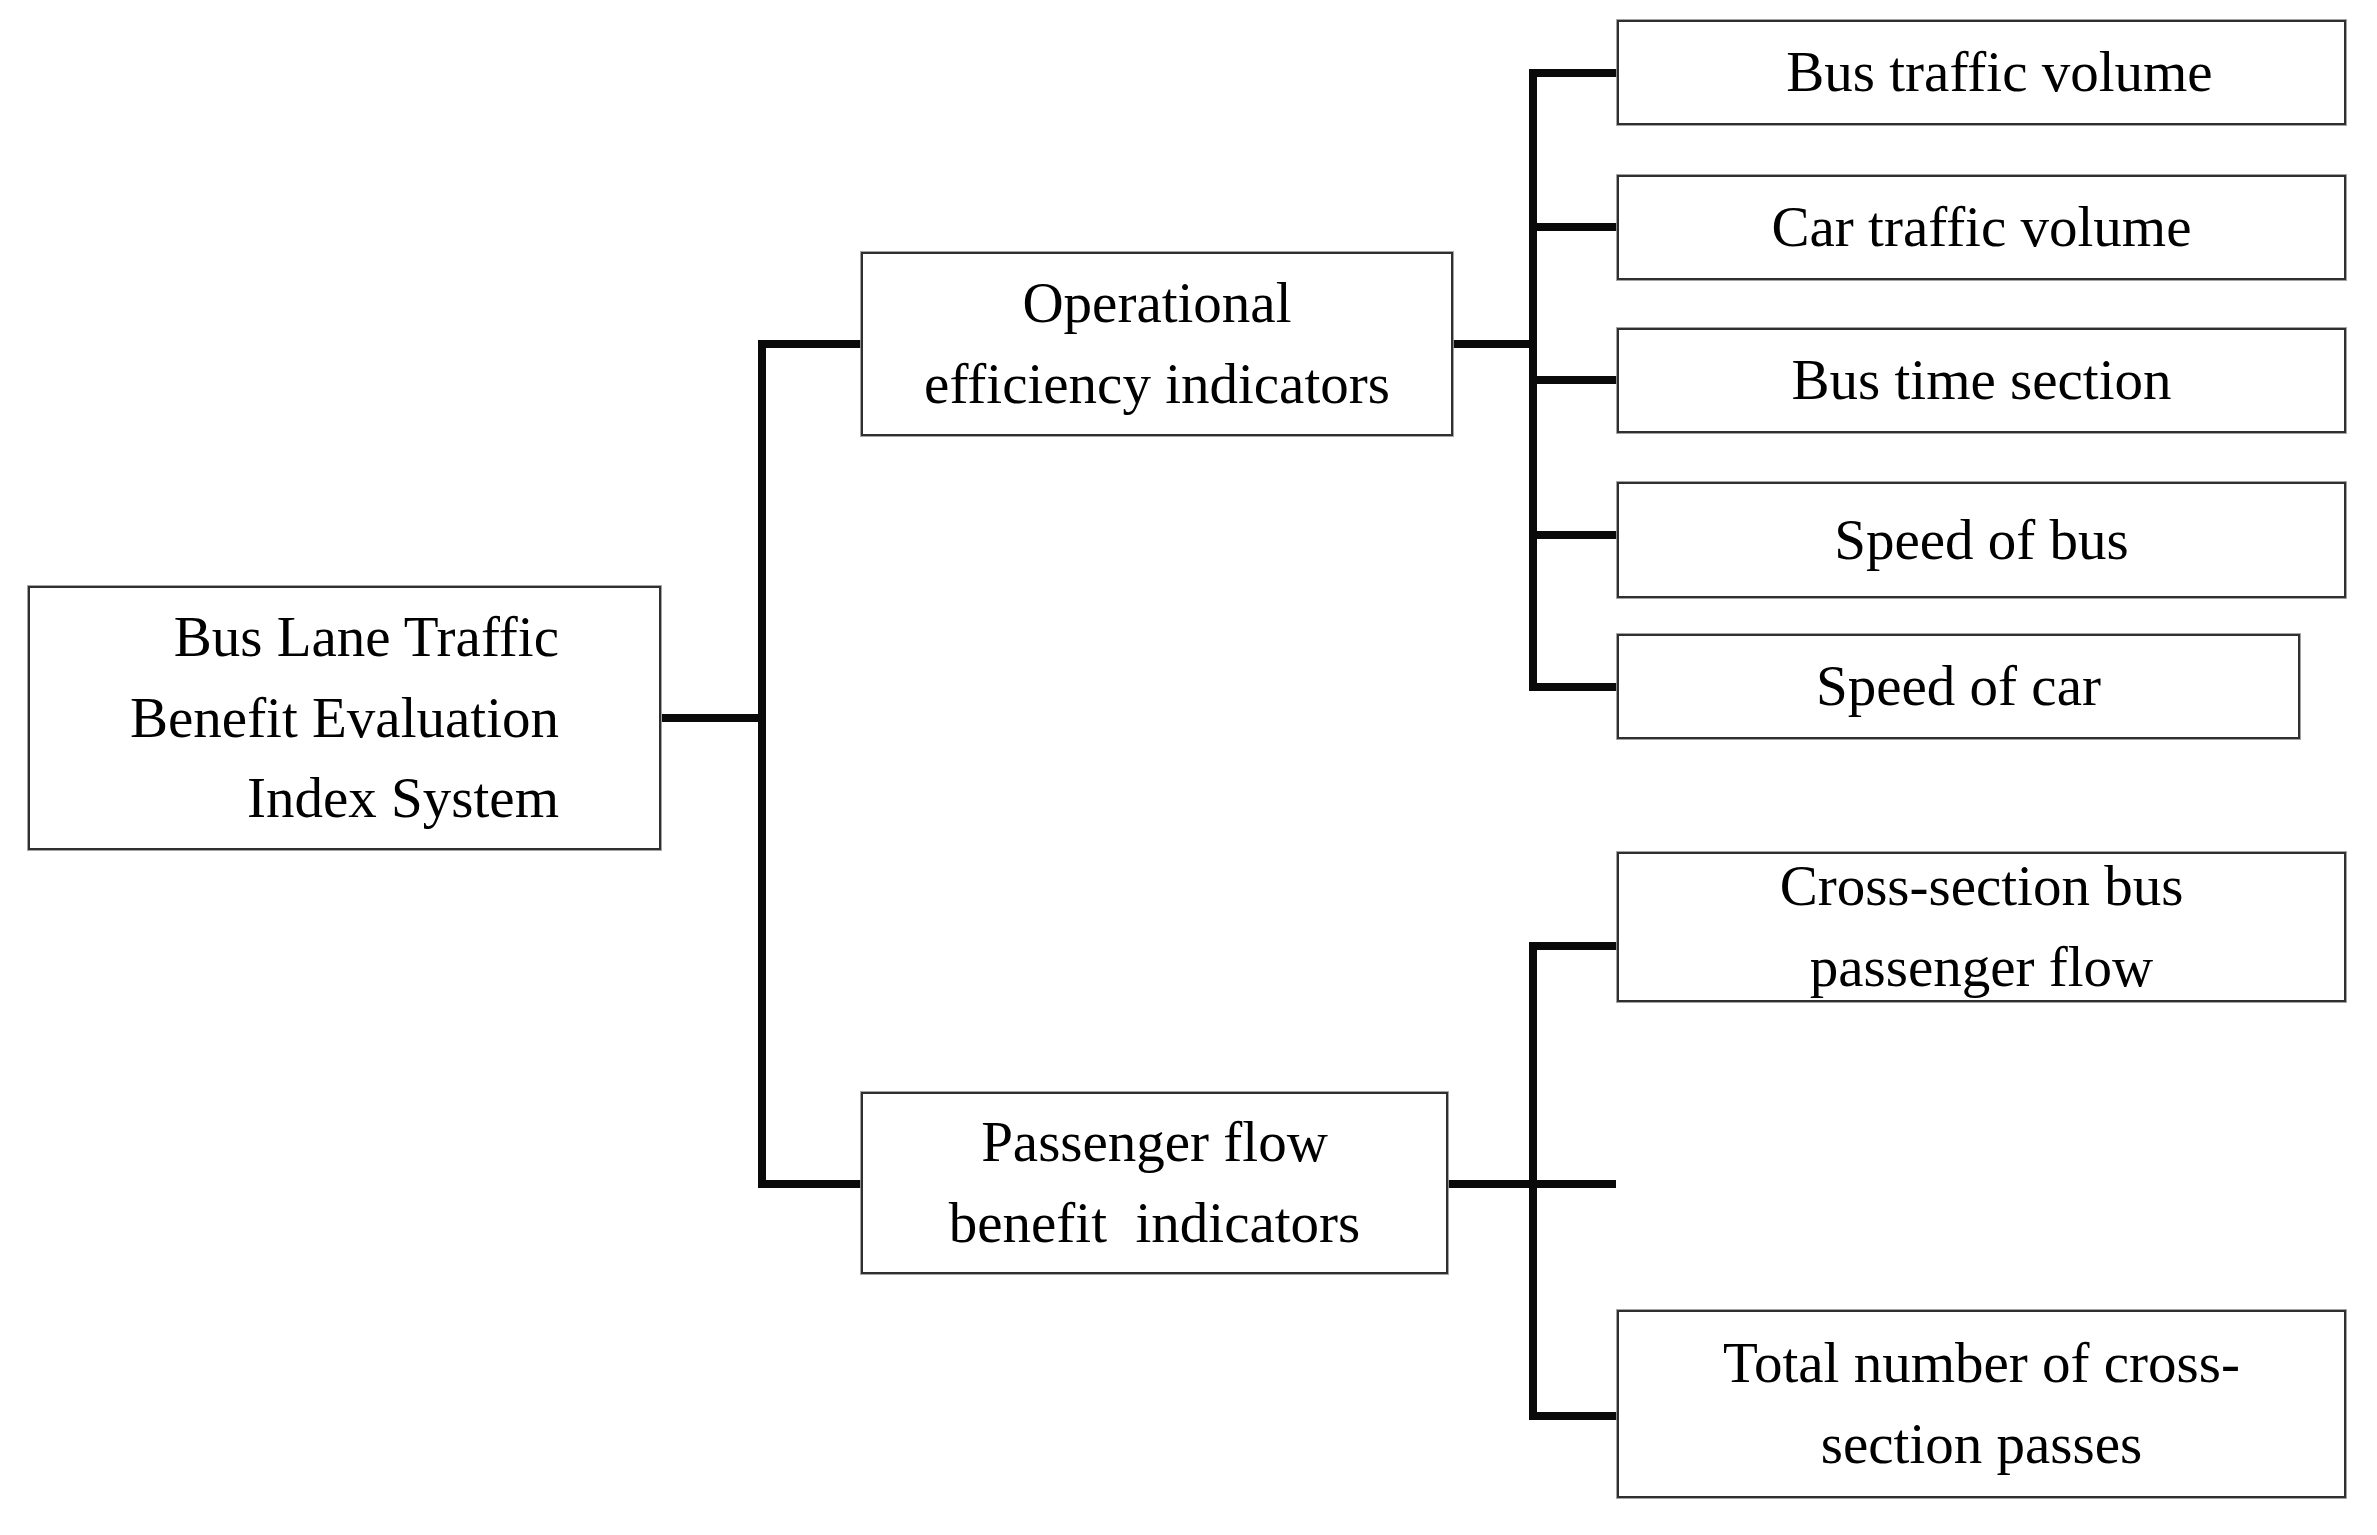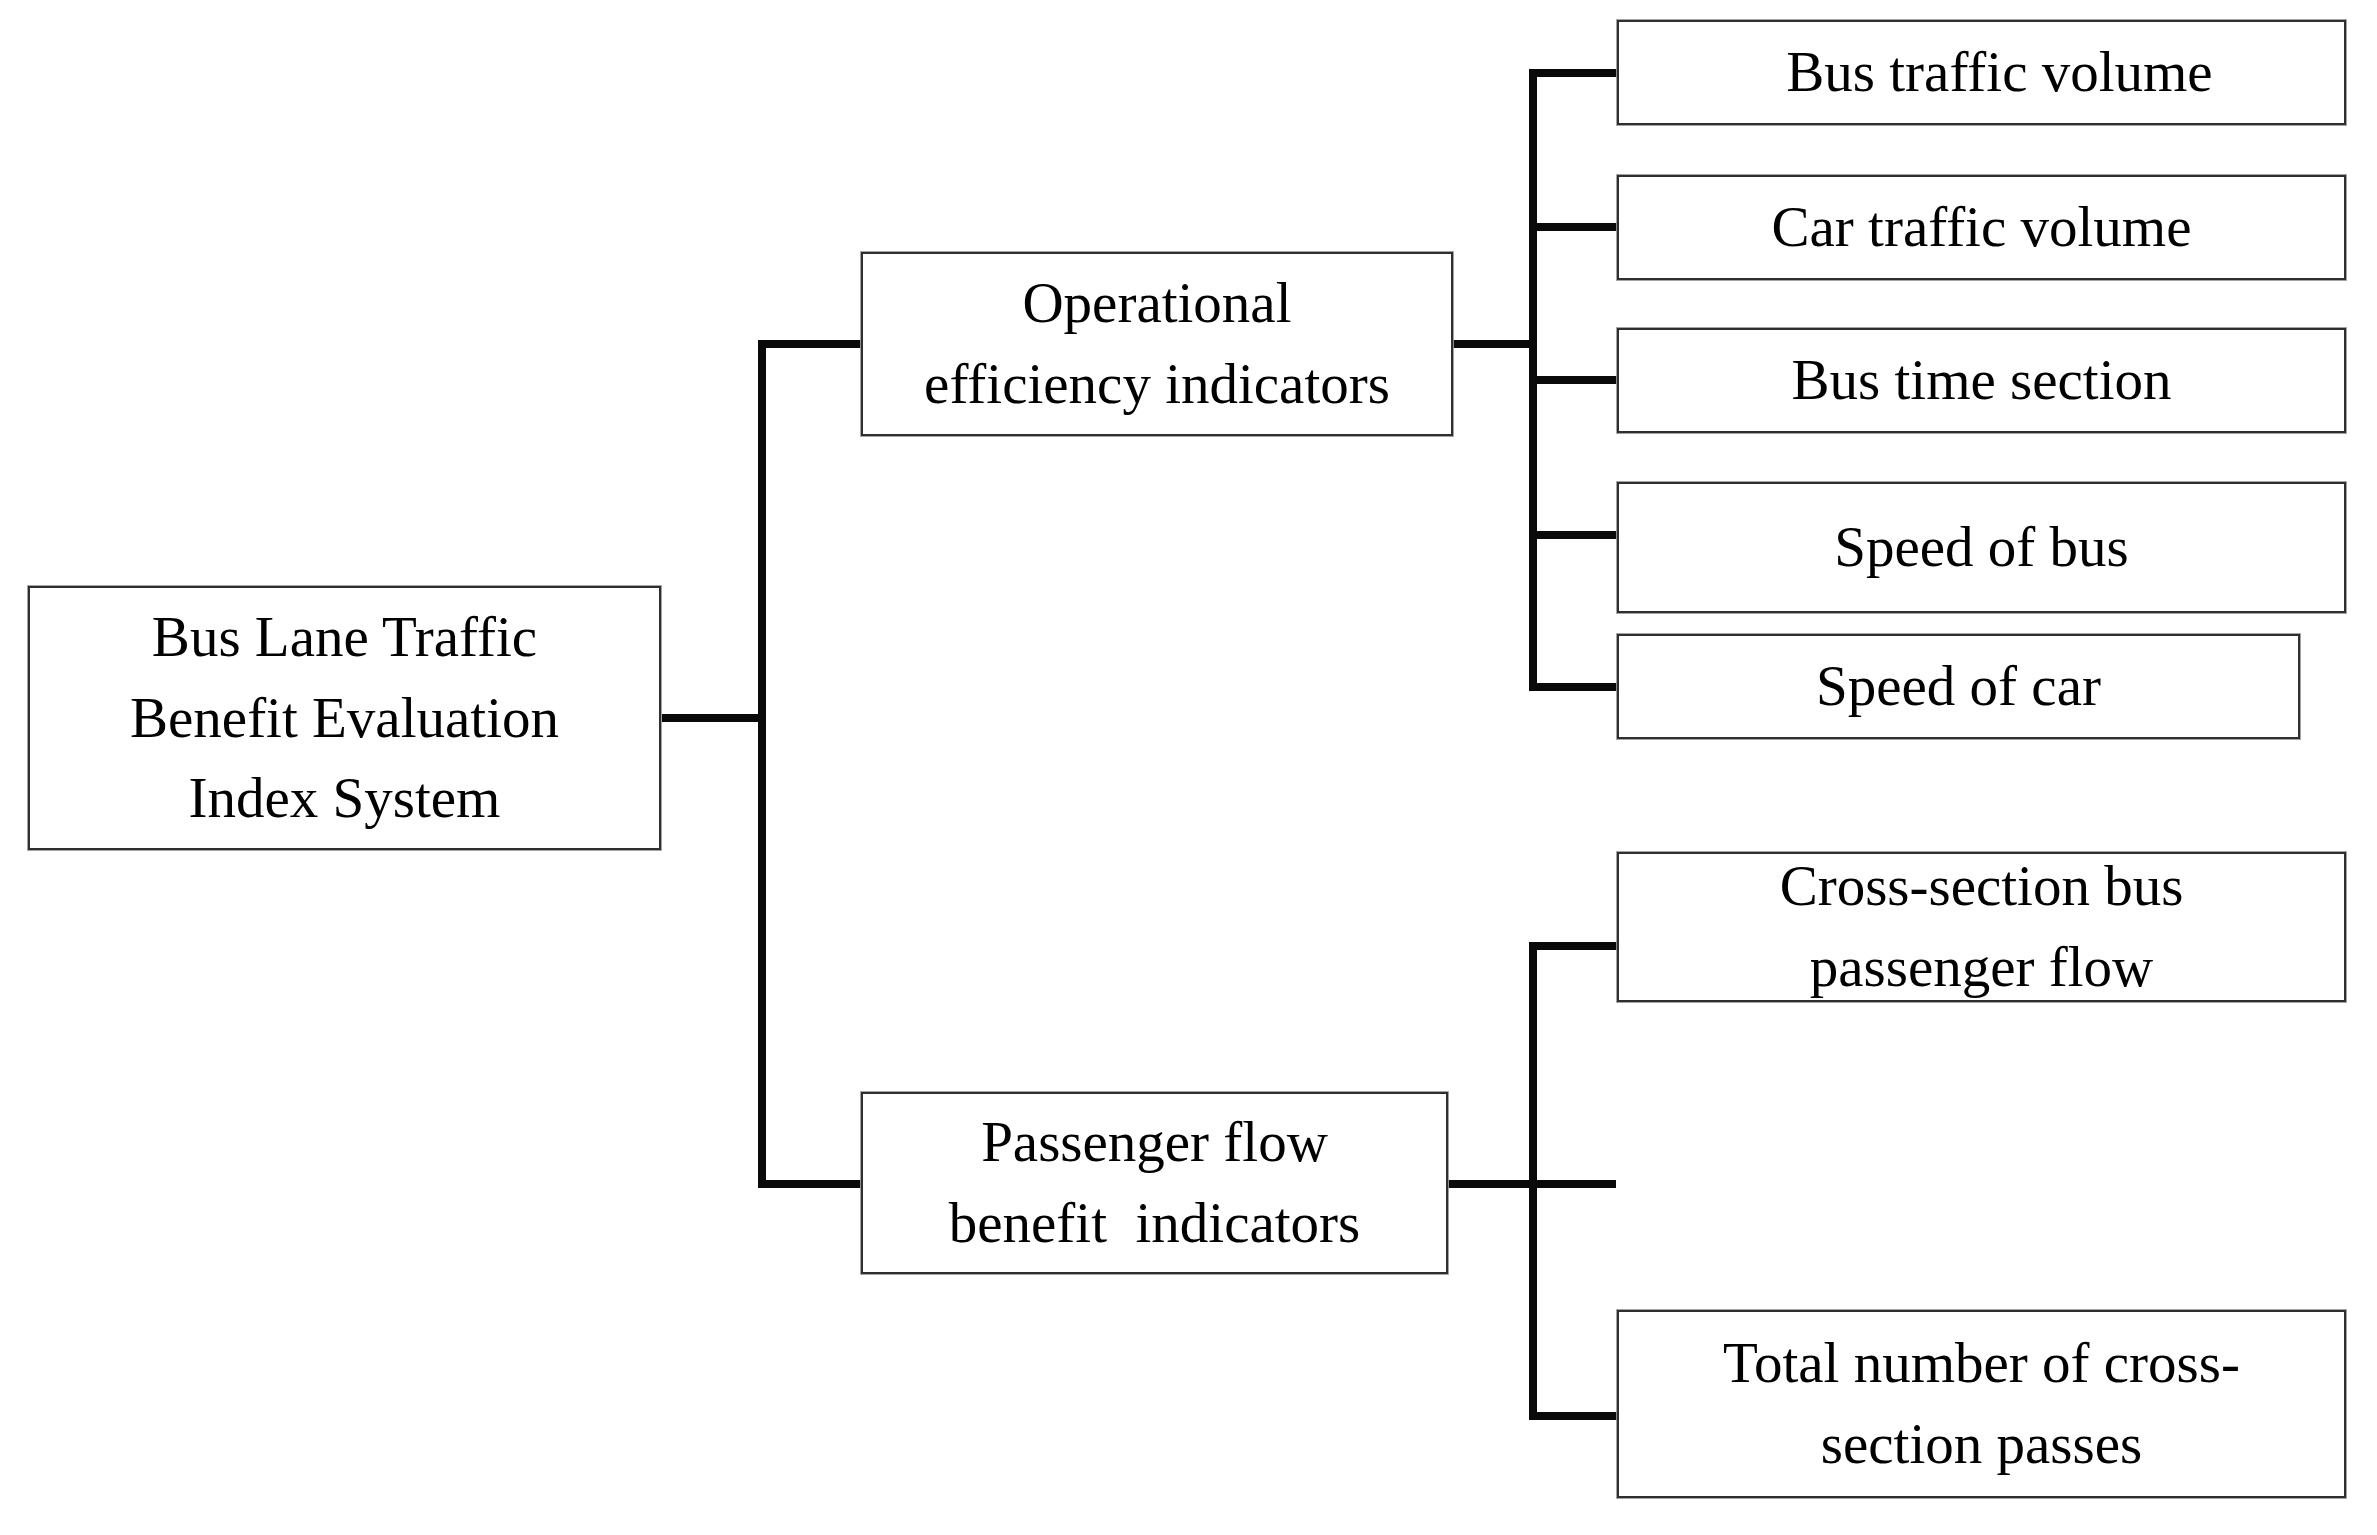--- a/index.html
+++ b/index.html
@@ -28,27 +28,27 @@
     font-size: 57px;
     line-height: 1.42;
     white-space: pre-wrap;
     box-shadow: 0 0 0 0.9px #9a9a9a;
   }
   .conn {
     position: absolute;
     background: #0a0a0a;
   }
   
-  #node-root  { left: 28px;   top: 586px;  width: 633px; height: 264px; }
+  #node-root  { left: 28px;   top: 586px;  width: 633px; height: 264px; text-align: right; }
   #node-mid1  { left: 861px;  top: 252px;  width: 592px; height: 184px; }
   #node-mid2  { left: 861px;  top: 1092px; width: 587px; height: 182px; }
   #node-a1    { left: 1617px; top: 20.4px;   width: 729px; height: 105px; padding-left: 36px; }
   #node-a2    { left: 1617px; top: 175px;  width: 729px; height: 105px; }
   #node-a3    { left: 1617px; top: 328px;  width: 729px; height: 105px; }
-  #node-a4    { left: 1617px; top: 482px;  width: 729px; height: 131px; }
+  #node-a4    { left: 1617px; top: 482px;  width: 729px; height: 116px; }
   #node-a5    { left: 1617px; top: 634px;  width: 683px; height: 105px; }
   #node-b1    { left: 1617px; top: 852px;  width: 729px; height: 150px; }
   #node-b2    { left: 1617px; top: 1090px; width: 729px; height: 183px; }
   #node-b3    { left: 1617px; top: 1310px; width: 729px; height: 188px; }
   
   #conn-root-h   { left: 662px;  top: 714px;  width: 100px; height: 8px; }
   #conn-trunk1   { left: 758px;  top: 340px;  width: 8px;   height: 848px; }
   #conn-mid1-in  { left: 758px;  top: 340px;  width: 103px; height: 8px; }
   #conn-mid2-in  { left: 758px;  top: 1180px; width: 103px; height: 8px; }
   #conn-mid1-out { left: 1453px; top: 340px;  width: 84px;  height: 8px; }

